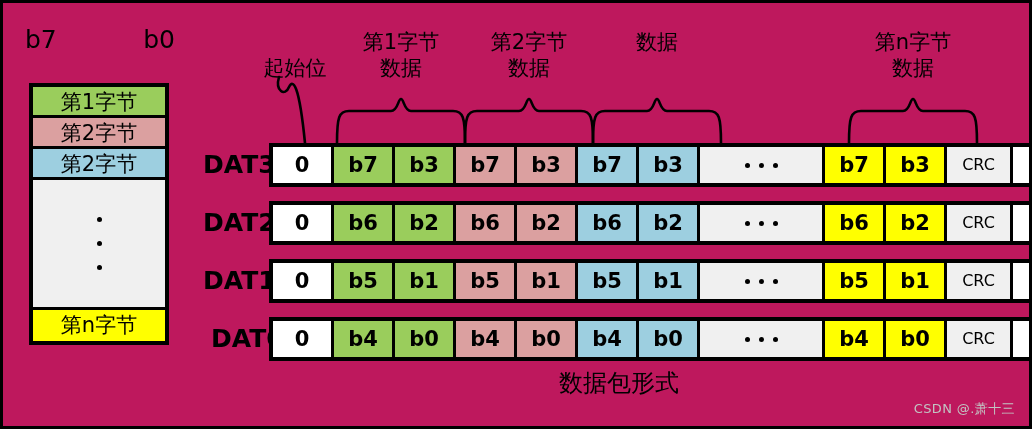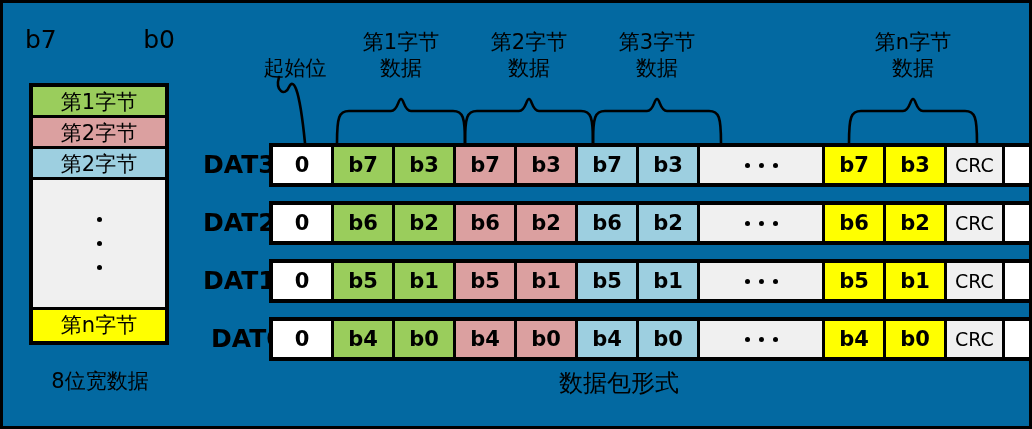--- a/index.html
+++ b/index.html
@@ -1,21 +1,21 @@
 <!DOCTYPE html>
 <html><head>
 <meta charset="utf-8">
 <style>
   html,body{margin:0;padding:0;background:#fff;}
   body{font-family:"Liberation Sans","DejaVu Sans",sans-serif;}
 
   #page{
     position:relative;
     width:1032px;height:429px;
-    background:#0369a1;
+    background:#be185d;
     box-sizing:border-box;
     border:3px solid #000;
     overflow:hidden;
   }
 
   
   #left-panel{position:absolute;left:0;top:0;width:200px;height:429px;}
 
   .bit-header{position:absolute;top:22px;left:22px;width:150px;
     display:flex;justify-content:space-between;
@@ -50,21 +50,21 @@
   .row .cell{
     width:61px;height:36px;line-height:36px;text-align:center;
     font-size:21px;font-weight:bold;color:#000;
     border-right:3px solid #000;box-sizing:border-box;
     font-family:"DejaVu Sans",sans-serif;
     background:#ffffff;
     overflow:hidden;white-space:nowrap;
   }
   .row .cell:last-child{border-right:none;}
   .row .cell.wide{width:125px;}
-  .row .cell.crc{width:58px;font-weight:normal;font-size:19px;}
+  .row .cell.crc{width:66px;font-weight:normal;font-size:16px;}
 
   .rowlabel{position:absolute;left:0;width:62px;text-align:left;
     font-size:25px;font-weight:bold;color:#000;
     font-family:"DejaVu Sans",sans-serif;line-height:44px;}
 
   .dots{display:flex;align-items:center;justify-content:center;gap:9px;}
   .dots i{display:block;width:5px;height:5px;background:#000;border-radius:50%;}
 
   
   .ann{position:absolute;text-align:center;font-size:21px;color:#000;
@@ -97,21 +97,20 @@
         <div class="byte-cell" style="background: rgb(219, 160, 160);">第2字节</div>
         <div class="byte-cell" style="background: rgb(157, 207, 224);">第2字节</div>
         <div class="byte-cell ellipsis" style="background: rgb(240, 240, 240);">
           <i></i>
           <i></i>
           <i></i>
         </div>
         <div class="byte-cell last" style="background: rgb(255, 255, 0);">第n字节</div>
       </div>
 
-    <div class="left-caption">8位宽数据</div>
   </div>
 
   <div id="right-panel">
 
     <svg id="brace-svg" viewBox="0 0 832 160" preserveAspectRatio="none">
         <path d="M 76 74 C 72 88, 82 94, 86 84 C 90 76, 96 80, 102 140" fill="none" stroke="#000" stroke-width="2.6" stroke-linecap="round"></path>
         <path d="M 134 140 C 134 114, 136 108, 146 108 L 188 108 C 195 108, 195 96, 198 96 C 201 96, 201 108, 208 108 L 250 108 C 260 108, 262 114, 262 140" fill="none" stroke="#000" stroke-width="2.6" stroke-linecap="round"></path>
         <path d="M 262 140 C 262 114, 264 108, 274 108 L 316 108 C 323 108, 323 96, 326 96 C 329 96, 329 108, 336 108 L 378 108 C 388 108, 390 114, 390 140" fill="none" stroke="#000" stroke-width="2.6" stroke-linecap="round"></path>
         <path d="M 390 140 C 390 114, 392 108, 402 108 L 444 108 C 451 108, 451 96, 454 96 C 457 96, 457 108, 464 108 L 506 108 C 516 108, 518 114, 518 140" fill="none" stroke="#000" stroke-width="2.6" stroke-linecap="round"></path>
         <path d="M 646 140 C 646 114, 648 108, 658 108 L 700 108 C 707 108, 707 96, 710 96 C 713 96, 713 108, 720 108 L 762 108 C 772 108, 774 114, 774 140" fill="none" stroke="#000" stroke-width="2.6" stroke-linecap="round"></path>
@@ -124,21 +123,20 @@
         </div>
         <div class="ann" style="width: 120px; left: 138px; top: 26px;">
           <div>第1字节</div>
           <div>数据</div>
         </div>
         <div class="ann" style="width: 120px; left: 266px; top: 26px;">
           <div>第2字节</div>
           <div>数据</div>
         </div>
         <div class="ann" style="width: 120px; left: 394px; top: 26px;">
-          <div>第3字节</div>
           <div>数据</div>
         </div>
         <div class="ann" style="width: 120px; left: 650px; top: 26px;">
           <div>第n字节</div>
           <div>数据</div>
         </div>
         <div class="ann" style="width: 120px; left: 816px; top: 52px;">
           <div>终止位</div>
         </div>
       </div>
@@ -218,13 +216,14 @@
           <div class="cell" style="background: rgb(255, 255, 0);">b4</div>
           <div class="cell" style="background: rgb(255, 255, 0);">b0</div>
           <div class="cell crc" style="background: rgb(240, 240, 240);">CRC</div>
           <div class="cell" style="background: rgb(255, 255, 255);">1</div>
         </div>
       </div>
 
     <div class="bottom-caption">数据包形式</div>
   </div>
 
+  <div class="watermark">CSDN @.萧十三</div>
 </div>
 
 </body></html>

